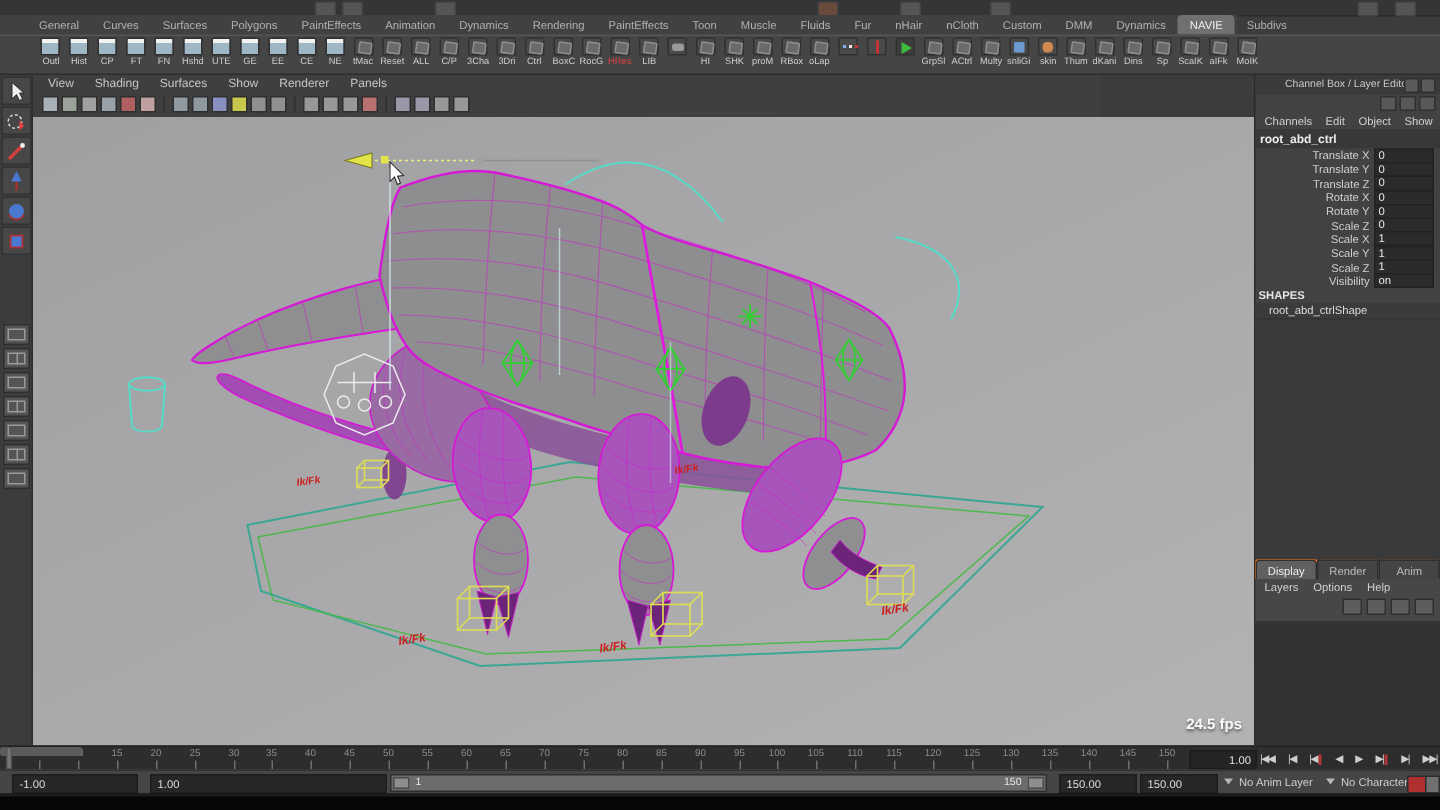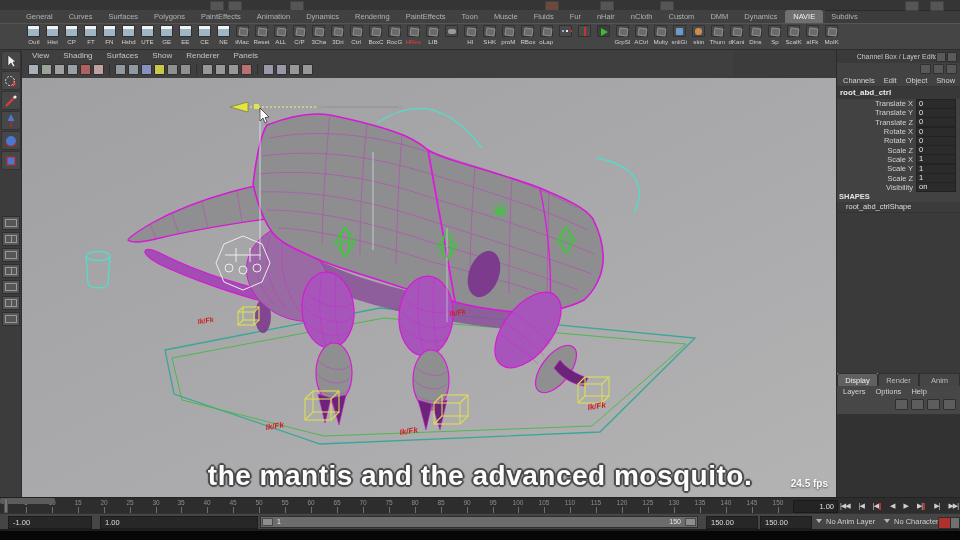--- a/index.html
+++ b/index.html
@@ -781,14 +781,13 @@
     <span class="dd-arrow" style="left:816px"></span>
     <span class="dd-label" style="left:826px">No Anim Layer</span>
     <span class="dd-arrow" style="left:884px"></span>
     <span class="dd-label" style="left:894px">No Character Set</span>
     <span class="rr-ic" style="left:938px;background:#b03030"></span>
     <span class="rr-ic" style="left:950px;background:#707070;width:8px"></span>
   </div>
 
   <div id="command-strip" class="abs"></div>
 
-  <div id="caption" class="abs">the mantis and the advanced mosquito.</div>
 </div>
 
 </body></html>

